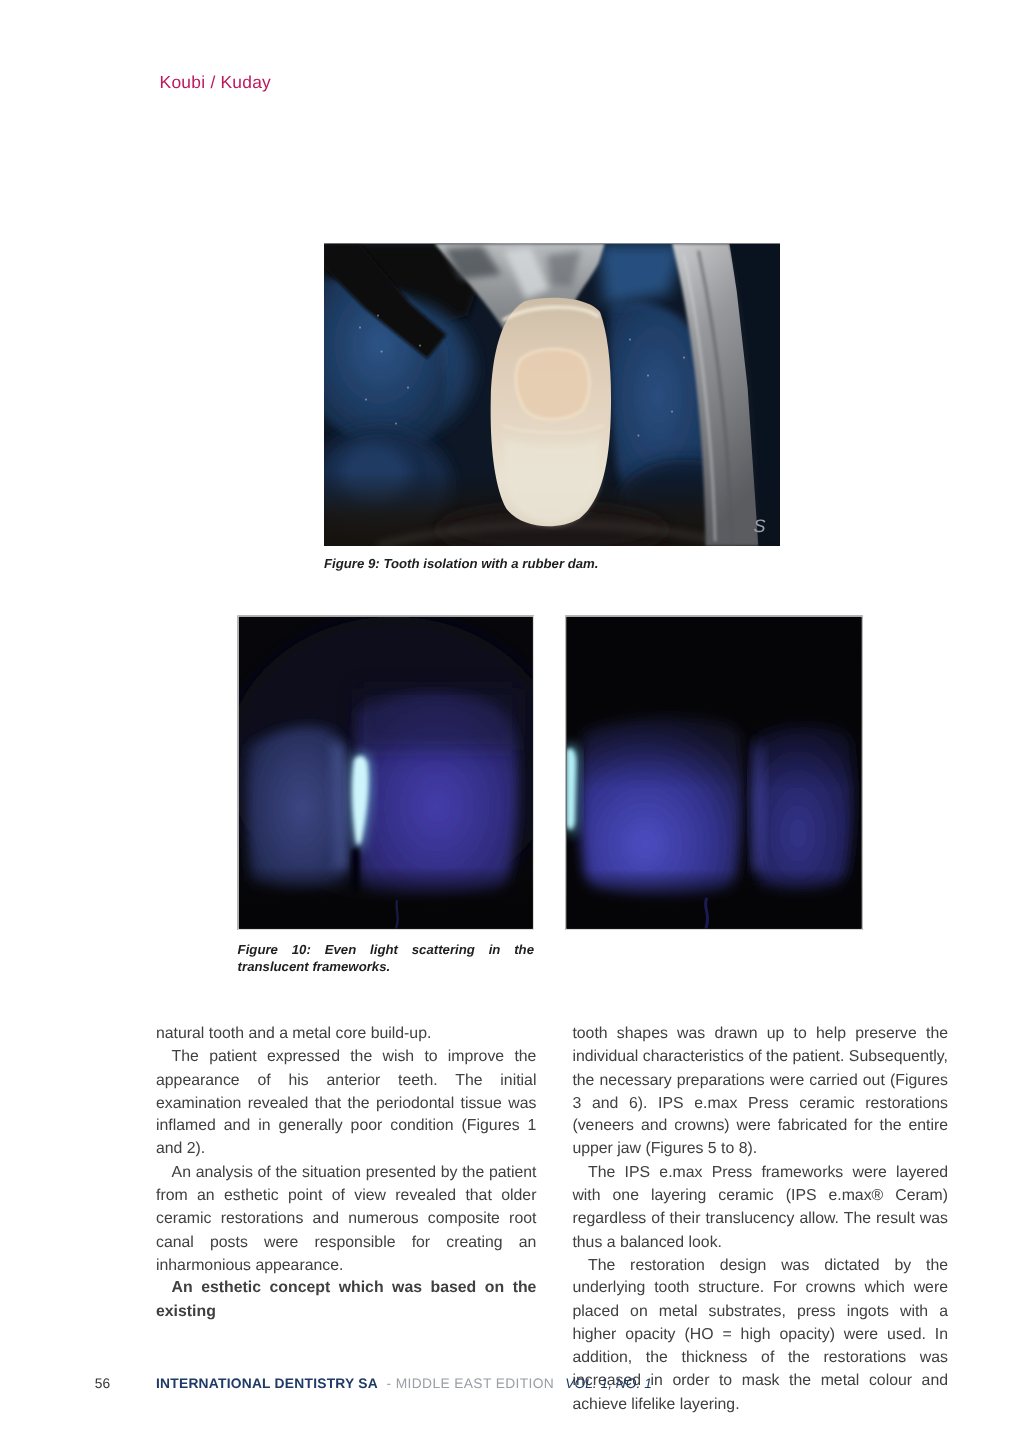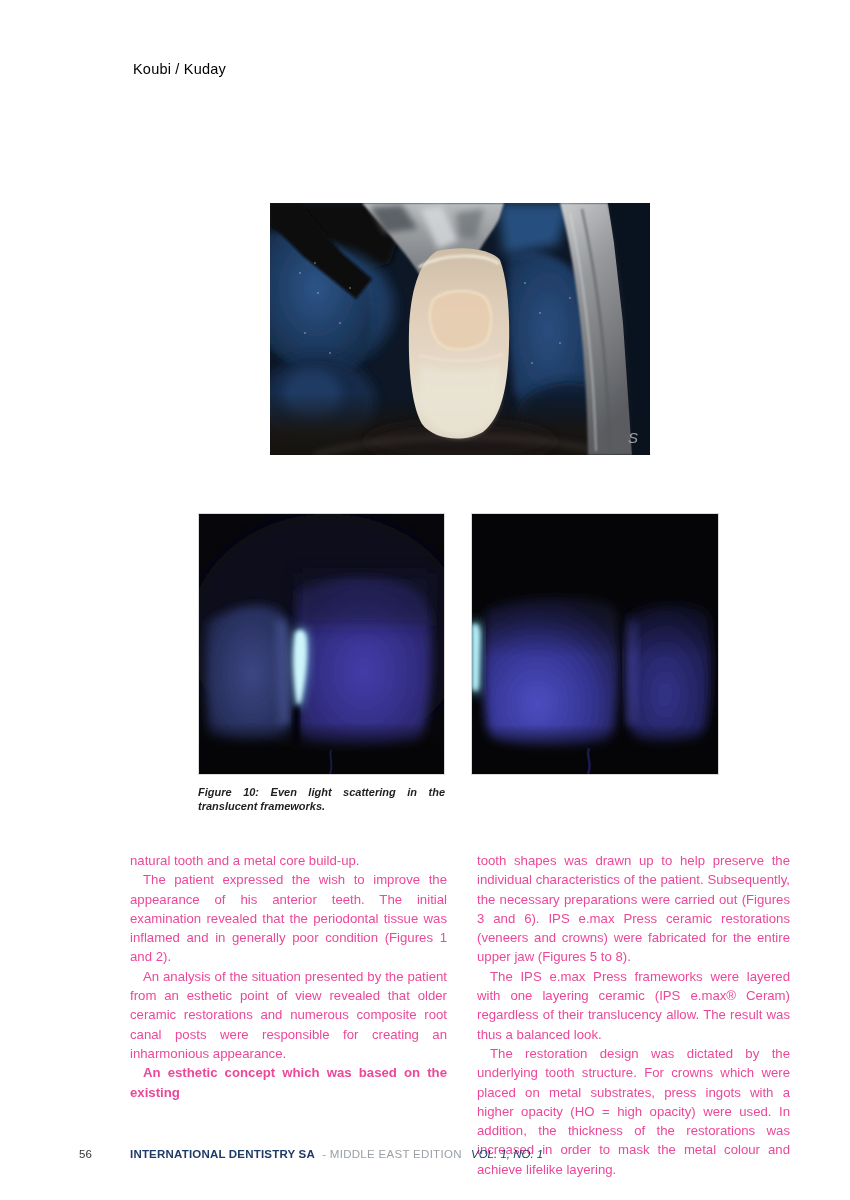--- a/index.html
+++ b/index.html
@@ -2,37 +2,37 @@
 <html><head>
 <meta charset="utf-8">
 <style>
   html,body{margin:0;padding:0;background:#ffffff;}
   .page{
     position:relative; width:850px; height:1200px; background:#ffffff;
     font-family:"Liberation Sans", sans-serif; overflow:hidden;
   }
   .running-head{
     position:absolute; left:133px; top:61px;
-    font-size:14.5px; color:#000000; letter-spacing:.2px;
+    font-size:14.5px; color:#be185d; letter-spacing:.2px;
   }
   .photo{position:absolute; overflow:hidden; background:#0a0a0e;}
   .photo svg{display:block; width:100%; height:100%;}
   .photo-fig9{left:270px; top:203px; width:380px; height:252px;}
   .photo-fig10{left:198px; top:513px; width:247px; height:262px; border:1px solid #d9d9d9; box-sizing:border-box;}
   .photo-fig11{left:471px; top:513px; width:248px; height:262px; border:1px solid #d9d9d9; box-sizing:border-box;}
   .caption{
     position:absolute; font-size:11px; font-weight:bold; font-style:italic;
     color:#1f1f1f; line-height:13.5px;
   }
   .caption-fig9{left:270px; top:464px; width:380px; text-align:left;}
   .caption-fig10{left:198px; top:786px; width:247px; text-align:justify;}
   .caption-fig11{left:471px; top:786px; width:248px; text-align:justify;}
   .column{
     position:absolute; top:851px;
-    font-size:13.2px; line-height:19.3px; color:#ec4899; text-align:justify;
+    font-size:13.2px; line-height:19.3px; color:#404040; text-align:justify;
   }
   .column-left{left:130px; width:317px;}
   .column-right{left:477px; width:313px;}
   .column p{margin:0; padding:0;}
   .column p.indent{text-indent:13px;}
   .column p.stretch{text-align-last:justify;font-weight:bold;}
   .footer{position:absolute; left:0; top:1148px; width:850px; font-size:11.5px;}
   .page-number{position:absolute; left:33px; top:0; color:#333333;margin-left:46px;}
   .journal-line{position:absolute; left:130px; top:0; white-space:nowrap;}
   .journal-name{color:#1e3a66; font-weight:bold; letter-spacing:.2px;}
@@ -128,20 +128,21 @@
           <circle cx="45" cy="60" r="0.9"></circle>
         <circle cx="255" cy="80" r="0.9"></circle>
           <circle cx="270" cy="110" r="0.9"></circle>
           <circle cx="290" cy="140" r="0.9"></circle>
         <circle cx="262" cy="160" r="0.9"></circle>
           <circle cx="300" cy="95" r="0.9"></circle>
           <circle cx="80" cy="85" r="0.9"></circle>
       </g>
     </svg>
   </div>
+  <div class="caption caption-fig9">Figure 9: Tooth isolation with a rubber dam.</div>
 
   <div class="photo photo-fig10">
     <svg viewBox="0 0 247 262" preserveAspectRatio="none" xmlns="http://www.w3.org/2000/svg">
       <defs>
         <radialGradient id="f10-right" cx="50%" cy="55%" r="65%">
           <stop offset="0%" stop-color="#443daa"></stop>
             <stop offset="55%" stop-color="#332e85"></stop>
           <stop offset="100%" stop-color="#232258"></stop>
         </radialGradient>
         <radialGradient id="f10-left" cx="55%" cy="50%" r="70%">

